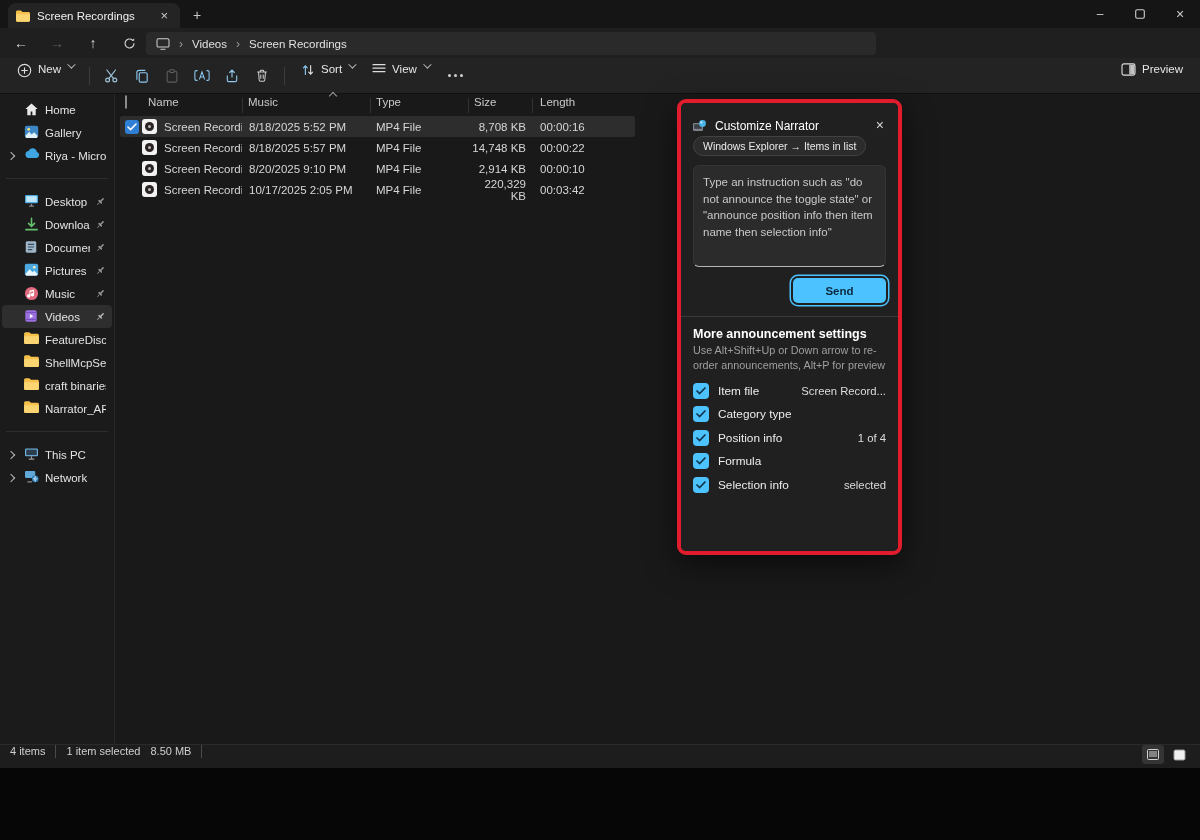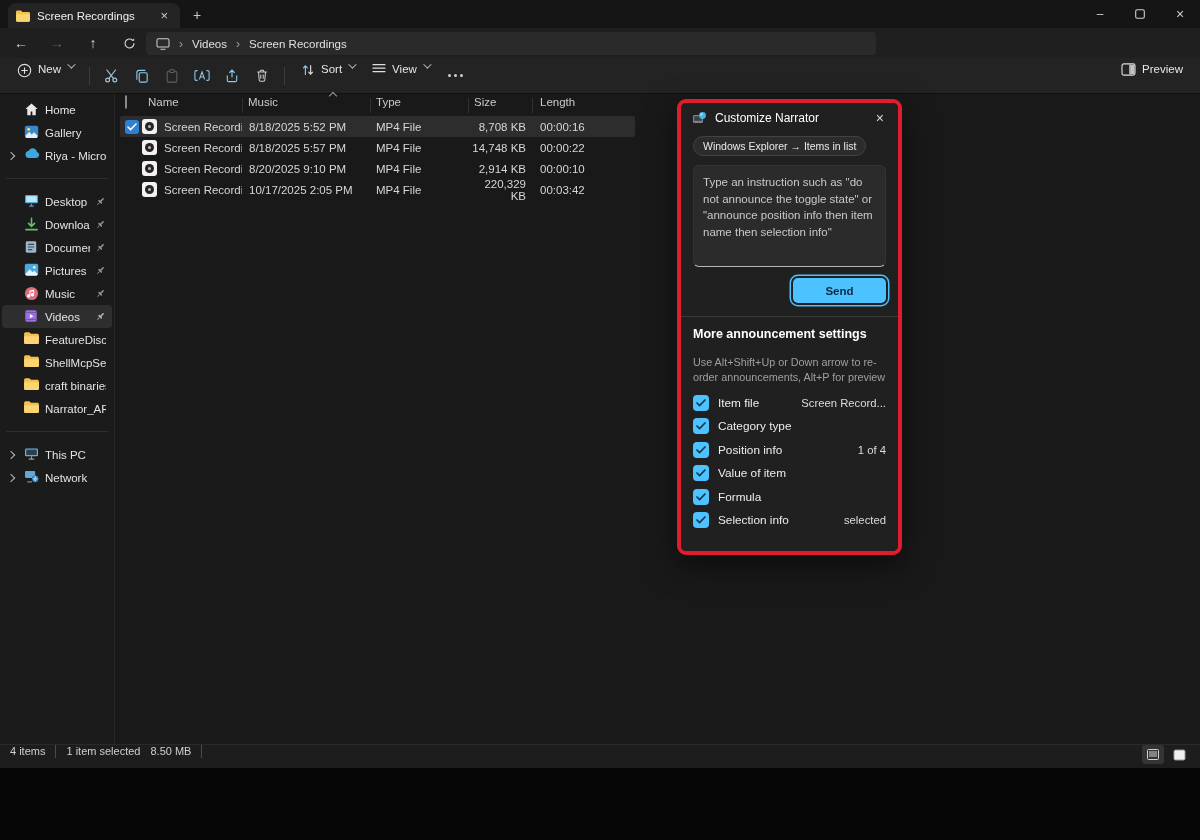--- a/index.html
+++ b/index.html
@@ -89,37 +89,37 @@
     font-size:11px; color:#cfcfcf; }
   .st-sep { width:1px; height:13px; background:#4a4a4a; }
   .st-right { margin-left:auto; display:flex; gap:4px; }
   .viewico { width:22px; height:19px; border-radius:3px; display:flex; align-items:center; justify-content:center; }
   .viewico.active { background:#343434; }
 
   
   .highlight { position:absolute; left:677px; top:99px; width:225px; height:456px;
     border:4px solid #e11d2d; border-radius:9px; z-index:10; box-shadow:0 10px 30px rgba(0,0,0,.55); }
   .dialog { width:100%; height:100%; background:#202020; border-radius:5px; position:relative; overflow:hidden; }
-  .nd-header { display:flex; align-items:center; height:30px; padding:0 10px; gap:8px; }
+  .nd-header { display:flex; align-items:flex-end; height:30px; padding:0 10px; gap:8px; }
   .nd-title { font-size:12px; color:#fff; flex:1; }
   .nd-close { color:#d8d8d8; font-size:14px; padding:0 4px; }
   .nd-pill { display:inline-block; margin:3px 0 0 12px; background:#2c2c2c; border:1px solid #424242;
     border-radius:10px; padding:3px 9px; font-size:10.5px; color:#eaeaea; white-space:nowrap; }
   .nd-textarea { display:block; margin:9px 12px 0; width:193px; height:102px; background:#2b2b2b;
     border:1px solid #343434; border-bottom:1.5px solid #b5b5b5; border-radius:6px; padding:8px 9px;
     font-family:"Liberation Sans",sans-serif; font-size:11.5px; color:#e6e6e6; resize:none; outline:none; line-height:1.45; }
   .nd-textarea::placeholder { color:#c9c9c9; }
   .nd-sendrow { display:flex; justify-content:flex-end; margin:11px 12px 0; }
   .nd-send { width:93px; height:25px; background:#4cc2ff; color:#0d2940; font-weight:bold; font-size:11.5px;
     border:none; border-radius:5px; font-family:"Liberation Sans",sans-serif;
     box-shadow:0 0 0 2px #202020, 0 0 0 3.5px #4cc2ff; }
   .nd-divider { margin-top:13px; border-top:1px solid #3a3a3a; }
   .nd-section { padding:10px 12px 0; }
   .nd-h { font-size:12.5px; font-weight:bold; color:#fff; }
-  .nd-desc { margin-top:14px; font-size:10.8px; color:#9f9f9f; line-height:1.35; width:196px; }
+  .nd-desc { margin-top:2px; font-size:10.8px; color:#9f9f9f; line-height:1.35; width:196px; }
   .nd-settings { padding:7px 12px 0; }
   .srow { display:flex; align-items:center; height:23.5px; gap:9px; }
   .srow .slabel { font-size:11.8px; color:#ececec; flex:1; }
   .srow .sval { font-size:11.3px; color:#dcdcdc; }
   .bluecb { width:16px; height:16px; border-radius:4px; background:#4cc2ff; flex:none;
     display:flex; align-items:center; justify-content:center; }
   .nd-buttons { display:flex; justify-content:space-between; padding:10px 12px 0; }
   .ndbtn { height:25px; border-radius:5px; font-size:11.3px; font-family:"Liberation Sans",sans-serif; border:1px solid #3d3d3d; }
   .ndbtn.reset { width:91px; background:#313131; color:#f2f2f2; }
   .ndbtn.save { width:93px; background:#434343; color:#9c9c9c; border-color:#434343; }
@@ -643,37 +643,28 @@
           </span>
         <span class="slabel">Position info</span>
         <span class="sval">1 of 4</span>
       </div>
       <div class="srow">
         <span class="bluecb">
             <svg width="10" height="8" viewBox="0 0 10 8">
               <path d="M1 4l2.6 2.6L9 1" stroke="#10344a" stroke-width="1.7" fill="none" stroke-linecap="round"></path>
             </svg>
           </span>
-        <span class="slabel">Value of item</span>
+        <span class="slabel">Formula</span>
         <span class="sval"></span>
       </div>
       <div class="srow">
         <span class="bluecb">
             <svg width="10" height="8" viewBox="0 0 10 8">
               <path d="M1 4l2.6 2.6L9 1" stroke="#10344a" stroke-width="1.7" fill="none" stroke-linecap="round"></path>
             </svg>
           </span>
-        <span class="slabel">Formula</span>
-        <span class="sval"></span>
-      </div>
-      <div class="srow">
-        <span class="bluecb">
-            <svg width="10" height="8" viewBox="0 0 10 8">
-              <path d="M1 4l2.6 2.6L9 1" stroke="#10344a" stroke-width="1.7" fill="none" stroke-linecap="round"></path>
-            </svg>
-          </span>
         <span class="slabel">Selection info</span>
         <span class="sval">selected</span>
       </div>
     </div>
 
   </div>
 </div>
 
 </body></html>

